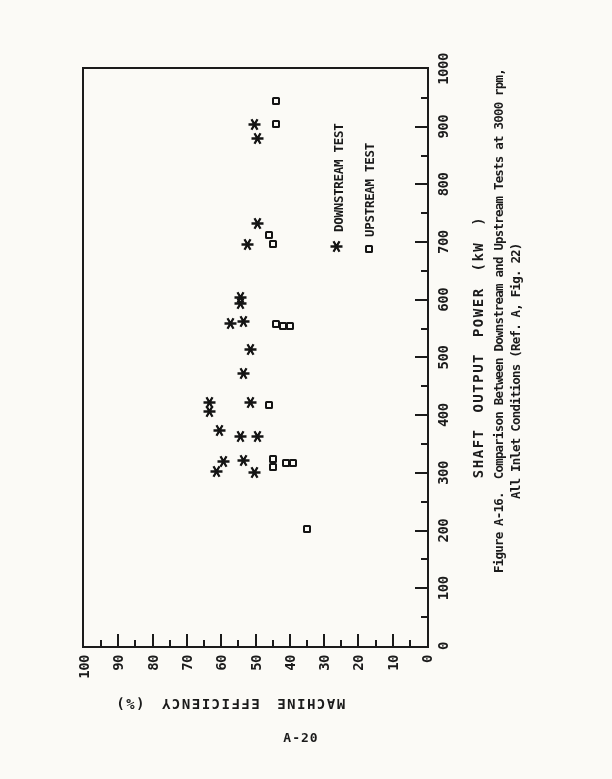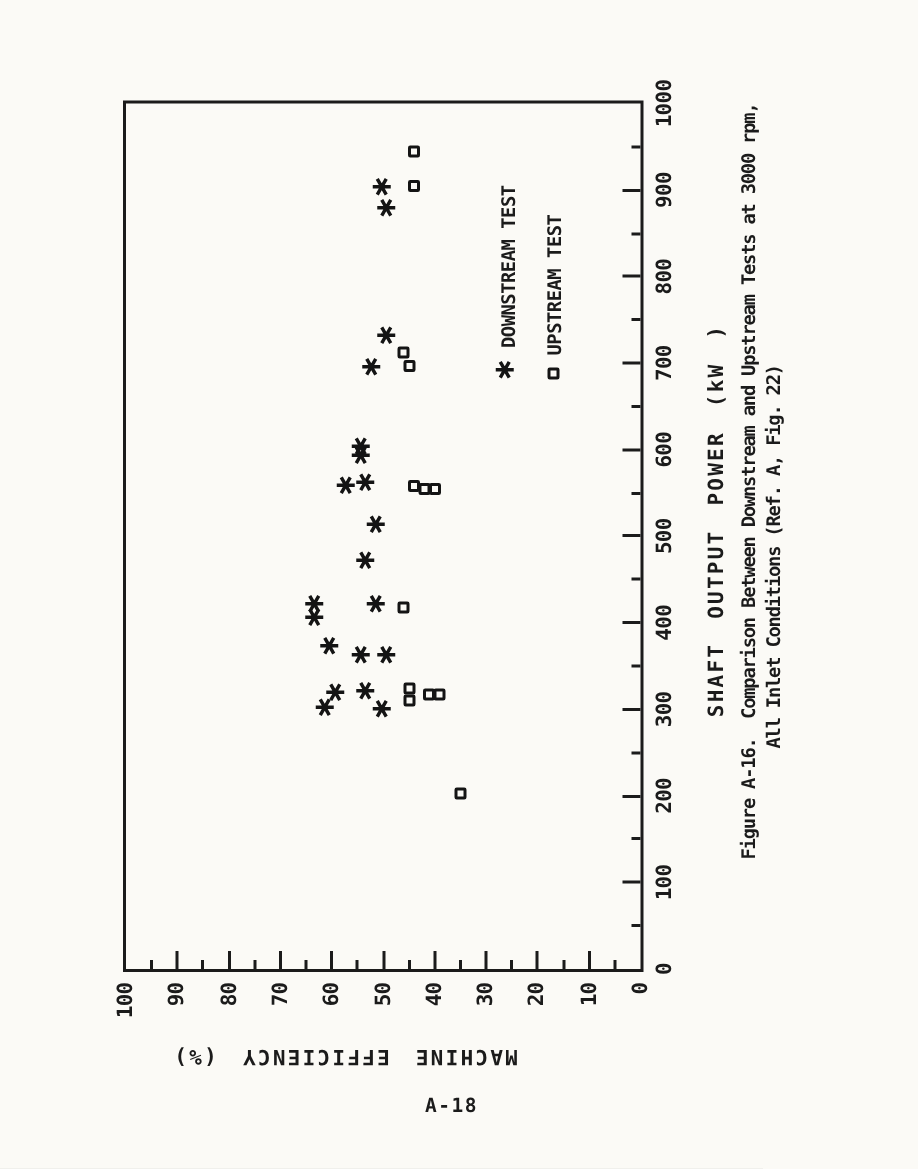--- a/index.html
+++ b/index.html
@@ -233,14 +233,14 @@
 
     <div class="axis-title x-title">SHAFT OUTPUT POWER (kW )</div>
     <div class="axis-title y-title">MACHINE EFFICIENCY (%)</div>
 
     <div class="caption">
       <div class="cap-line1"><span class="cap-label">Figure A-16.</span><span>Comparison Between Downstream and Upstream Tests at 3000 rpm,</span></div>
       <div class="cap-line2">All Inlet Conditions (Ref. A, Fig. 22)</div>
     </div>
   </div>
 
-  <div class="pageno">A-18</div>
+  <div class="pageno">A-20</div>
 </div>
 
 </body></html>

